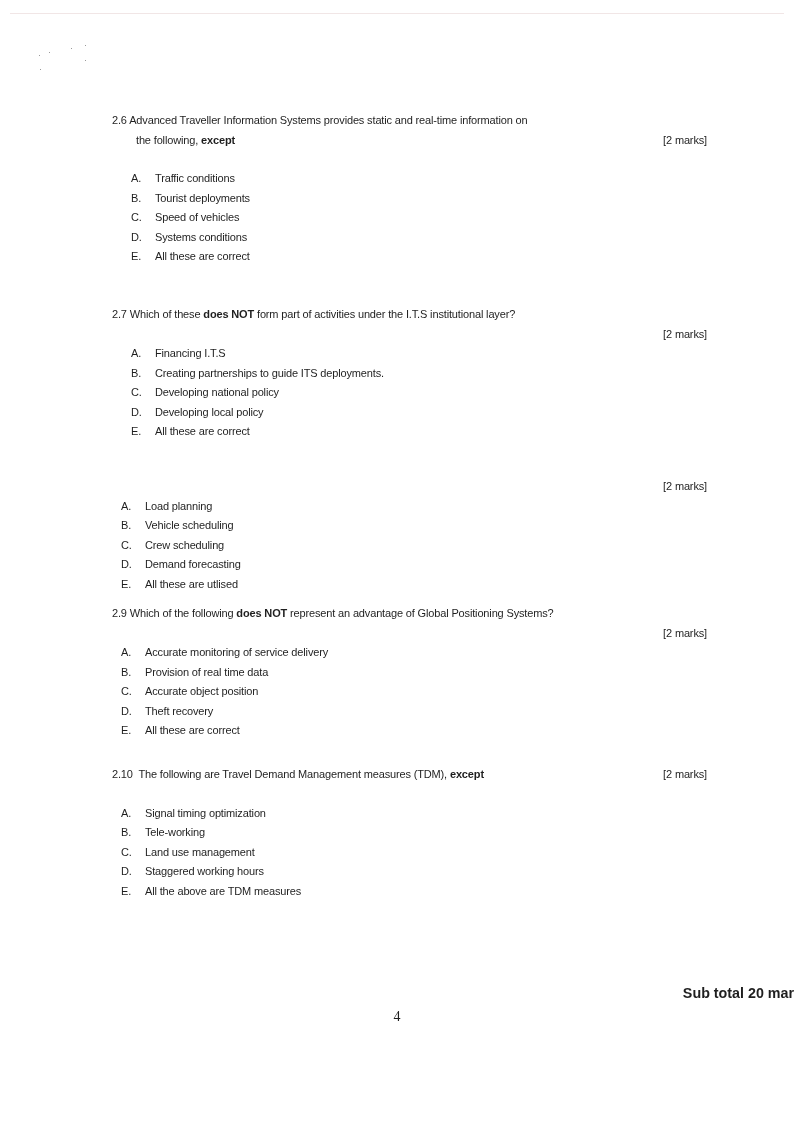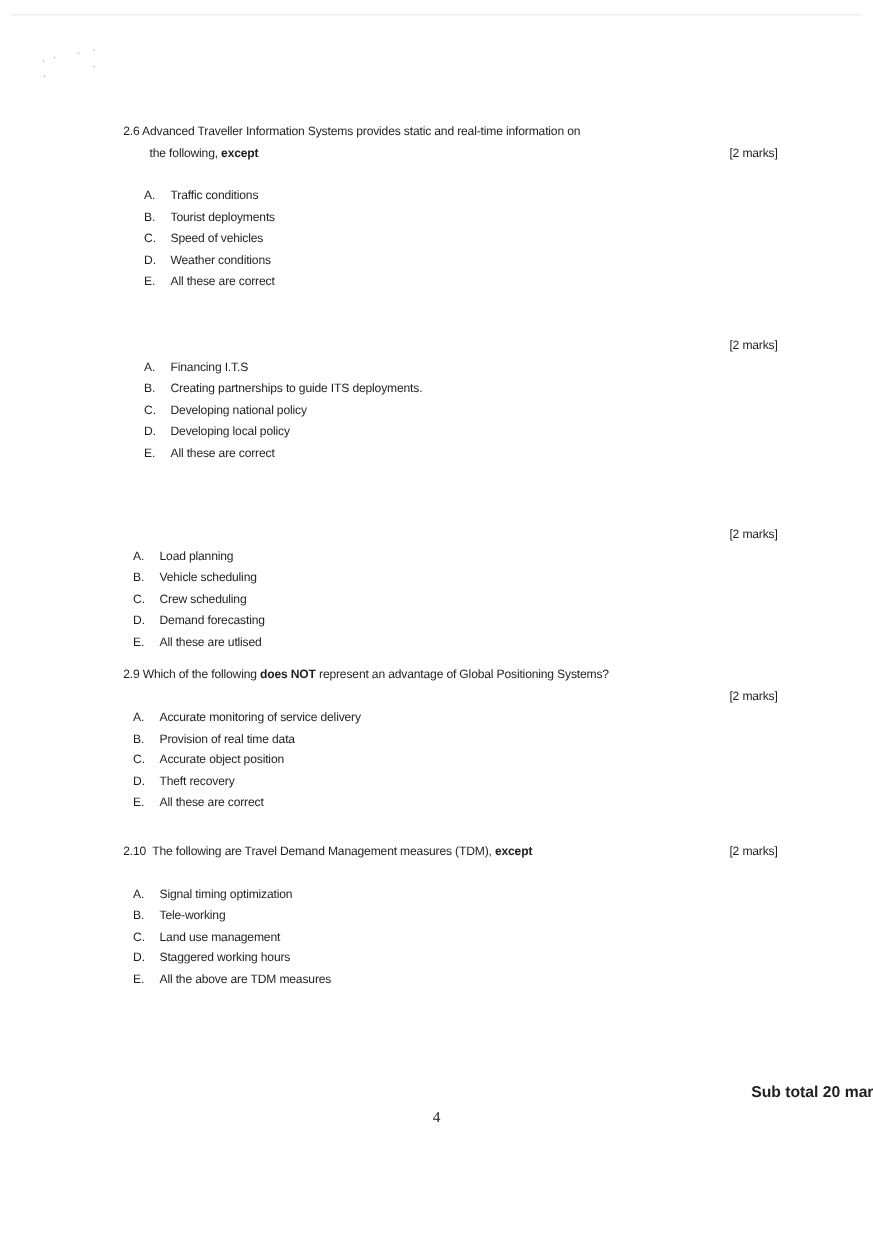--- a/index.html
+++ b/index.html
@@ -55,30 +55,34 @@
       <li class="opt">
           <span class="letter">B.</span>
           <span>Tourist deployments</span>
         </li>
       <li class="opt">
           <span class="letter">C.</span>
           <span>Speed of vehicles</span>
         </li>
       <li class="opt">
           <span class="letter">D.</span>
-          <span>Weather conditions</span>
+          <span>Systems conditions</span>
         </li>
       <li class="opt">
           <span class="letter">E.</span>
           <span>All these are correct</span>
         </li>
     </ul>
   </div>
 
   <div class="q" style="top:305px">
+    <div class="stem">
+      <span>2.7</span>
+      <span>Which of these </span><b>does NOT</b><span> form part of activities under the I.T.S institutional layer?</span>
+    </div>
     <div class="marks-line">[2 marks]</div>
     <ul class="opts" style="padding-left:19px;">
       <li class="opt">
           <span class="letter">A.</span>
           <span>Financing I.T.S</span>
         </li>
       <li class="opt">
           <span class="letter">B.</span>
           <span>Creating partnerships to guide ITS deployments.</span>
         </li>

